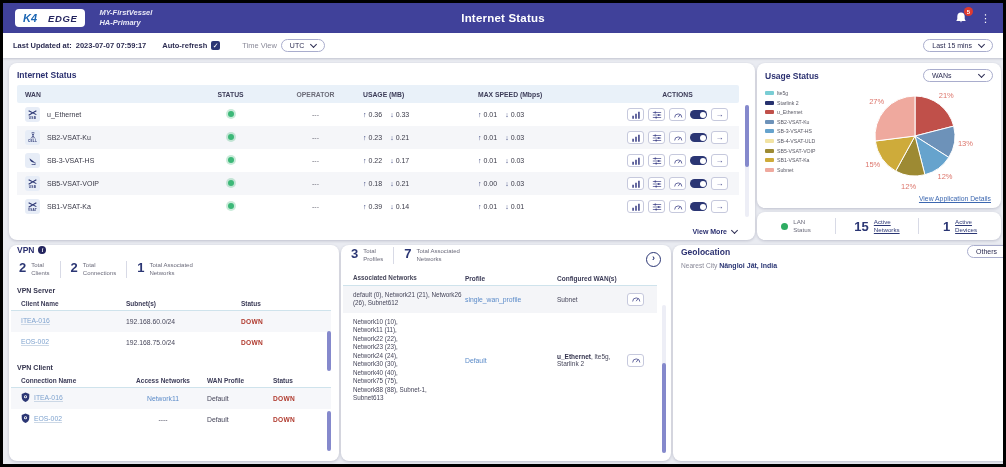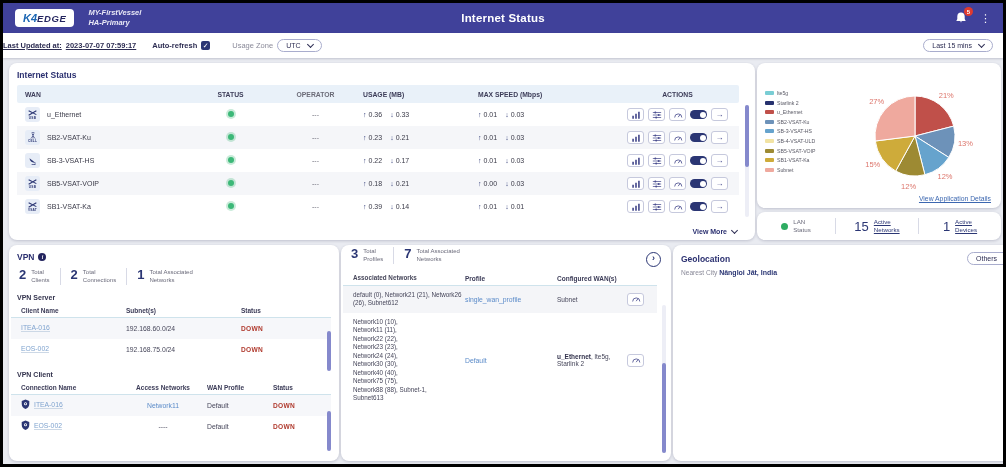--- a/index.html
+++ b/index.html
@@ -4,21 +4,21 @@
 <style>
   html,body{margin:0;padding:0;}
   body{width:1006px;height:467px;position:relative;background:#000;font-family:"Liberation Sans",sans-serif;overflow:hidden;}
   .app{position:absolute;inset:3px;background:#e9ebf1;overflow:hidden;}
 
   
   .navbar{position:absolute;top:0;left:0;right:0;height:30px;background:#40419a;display:flex;align-items:center;}
   .nav-title{position:absolute;left:0;right:0;text-align:center;color:#fff;font-size:11.5px;font-weight:bold;letter-spacing:.2px;}
   .logo{margin-left:12px;background:#fff;border-radius:4px;padding:3px 8px;display:flex;align-items:baseline;z-index:2;}
   .logo .k4{color:#1b66b3;font-weight:bold;font-style:italic;font-size:11px;}
-  .logo .edge{color:#23245e;font-weight:bold;font-style:italic;font-size:9.5px;letter-spacing:.6px;}
+  .logo .edge{color:#23245e;font-weight:bold;font-style:italic;font-size:9.5px;letter-spacing:.6px;padding-left:11px;}
   .vessel{margin-left:14px;color:#e9e9f6;font-style:italic;font-size:7.5px;line-height:1.4;font-weight:bold;z-index:2;}
   .nav-right{margin-left:auto;display:flex;align-items:center;gap:12px;margin-right:12px;z-index:2;}
   .bell{position:relative;width:14px;height:14px;}
   .badge{position:absolute;top:-4px;right:-5px;background:#e03a2f;color:#fff;font-size:6px;font-weight:bold;border-radius:50%;min-width:9px;height:9px;display:flex;align-items:center;justify-content:center;}
   .kebab{color:#fff;font-size:11px;line-height:1;}
   .kebab::before{content:"\22EE";}
 
   
   .subheader{position:absolute;top:30px;left:0;right:0;height:25px;background:#fff;box-shadow:0 1px 2px rgba(20,20,60,.18);display:flex;align-items:center;font-size:7.5px;color:#2c2c52;z-index:1;}
   .sh-item{display:flex;align-items:center;gap:4px;}
@@ -68,26 +68,26 @@
   .lg-swatch{width:9px;height:4px;border-radius:1px;}
   .lg-text{font-size:5.2px;color:#5a5a66;}
   .pie-wrap{position:absolute;left:76px;top:18px;}
   .app-link{position:absolute;right:10px;bottom:6px;font-size:6.8px;color:#3c67b0;text-decoration:underline;}
 
   
   #card-lan{left:754px;top:209px;width:244px;height:28px;display:flex;align-items:center;}
   .lan-sec{display:flex;align-items:center;gap:5px;justify-content:center;flex:1;}
   .lan-div{width:1px;height:16px;background:#d8dae6;}
   .lan-label{font-size:6.2px;color:#6b6b7b;white-space:pre-line;line-height:1.3;}
-  .lan-num{font-size:13px;font-weight:normal;color:#2b3674;}
+  .lan-num{font-size:13px;font-weight:bold;color:#2b3674;}
   .lan-link{font-size:6.2px;color:#2b3674;text-decoration:underline;white-space:pre-line;line-height:1.3;}
   .gdot{width:7px;height:7px;border-radius:50%;background:#2eac62;}
 
   
-  .panel-head{display:flex;align-items:center;gap:4px;padding:7px 8px 4px 8px;}
+  .panel-head{display:flex;align-items:center;gap:4px;padding:0 8px 4px 8px;}
   .stats-row{display:flex;padding:2px 0 6px 0;}
   .stat{display:flex;gap:5px;padding:0 10px;border-left:1px solid #d8dae6;}
   .stat:first-child{border-left:none;}
   .stat-num{font-size:13px;font-weight:bold;color:#2b3674;line-height:1;}
   .stat-label{font-size:6px;color:#6b6b7b;white-space:pre-line;line-height:1.3;margin-top:1px;}
   .subtable-title{font-size:7px;font-weight:bold;color:#33334d;padding:3px 8px;}
   .tbl-head{display:flex;font-size:6.5px;font-weight:bold;color:#3c3c58;height:13px;align-items:center;border-bottom:1px solid #cfe3ec;}
   .tbl-row{display:flex;min-height:21px;align-items:center;font-size:6.8px;color:#46465a;}
   .tbl-row.alt{background:#f6f7fa;}
   .link-lite{color:#7fa3cf;border-bottom:1px solid #ccd8e6;padding-bottom:.5px;}
@@ -141,30 +141,30 @@
             <path d="M7 1.6c2.3 0 3.7 1.6 3.7 3.9v2.6l1 1.8H2.3l1-1.8V5.5c0-2.3 1.4-3.9 3.7-3.9z" fill="#fff"></path>
             <path d="M5.9 10.6a1.2 1.2 0 0 0 2.2 0z" fill="#fff"></path>
           </svg>
         <span class="badge">5</span>
       </div>
       <span class="kebab"></span>
     </div>
   </div>
 
   <div class="subheader">
-    <div class="sh-item" style="text-decoration:underline;">
+    <div class="sh-item" style="margin-left:10px;">
       <span class="sh-label-strong">Last Updated at:</span>
       <span class="sh-label-strong">2023-07-07 07:59:17</span>
     </div>
     <div class="sh-item" style="margin-left:16px;">
       <span class="sh-label-strong">Auto-refresh</span>
       <span class="checkbox"></span>
     </div>
     <div class="sh-item" style="margin-left:22px;">
-      <span class="sh-gray">Usage Zone</span>
+      <span class="sh-gray">Time View</span>
       <span class="pill">
         <span>UTC</span>
         <span class="chev"></span>
       </span>
     </div>
     <div class="sh-item" style="margin-left:auto;margin-right:10px;">
       <span class="pill">
         <span>Last 15 mins</span>
         <span class="chev"></span>
       </span>
@@ -388,20 +388,27 @@
     </div>
     <div class="vtrack" style="right:6px;top:42px;height:112px;"></div>
     <div class="vthumb" style="right:6px;top:42px;height:62px;"></div>
     <div class="view-more">
       <span>View More</span>
       <span class="chev"></span>
     </div>
   </div>
 
   <div class="card" id="card-usage">
+    <div class="uhead">
+      <span class="card-title">Usage Status</span>
+      <span class="pill" style="min-width:52px;justify-content:space-between;">
+        <span>WANs</span>
+        <span class="chev"></span>
+      </span>
+    </div>
     <div class="legend" id="usage-legend">
         <div class="lg-item">
           <span class="lg-swatch" style="background: rgb(121, 205, 212);"></span>
           <span class="lg-text">lte5g</span>
         </div>
         <div class="lg-item">
           <span class="lg-swatch" style="background: rgb(38, 49, 110);"></span>
           <span class="lg-text">Starlink 2</span>
         </div>
         <div class="lg-item">

